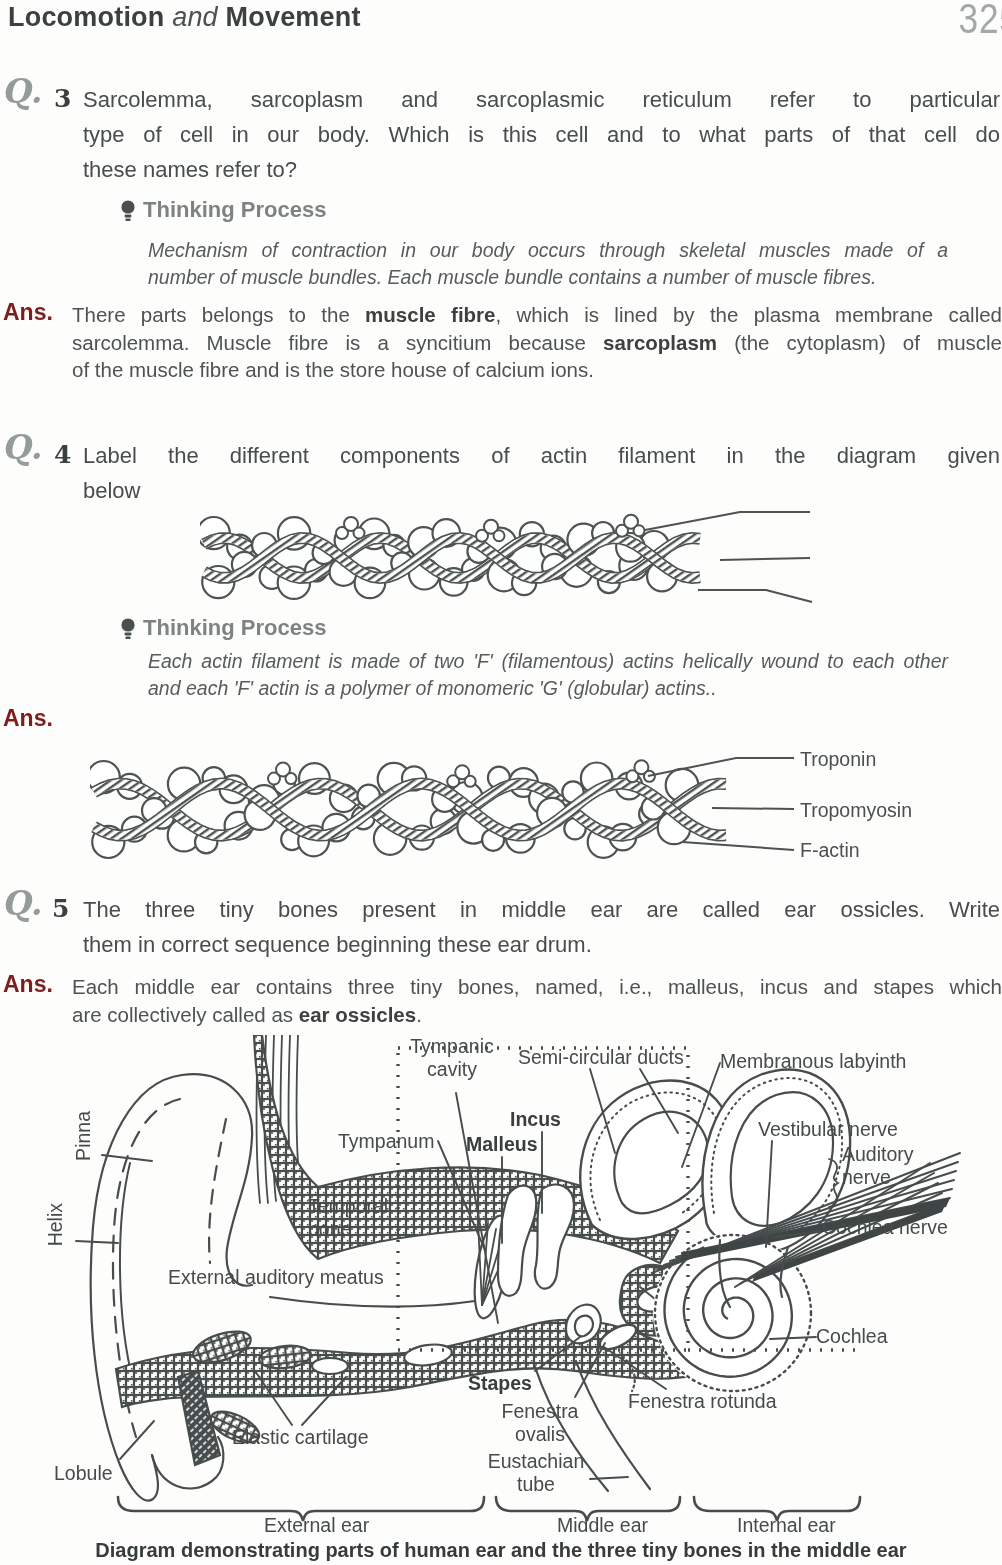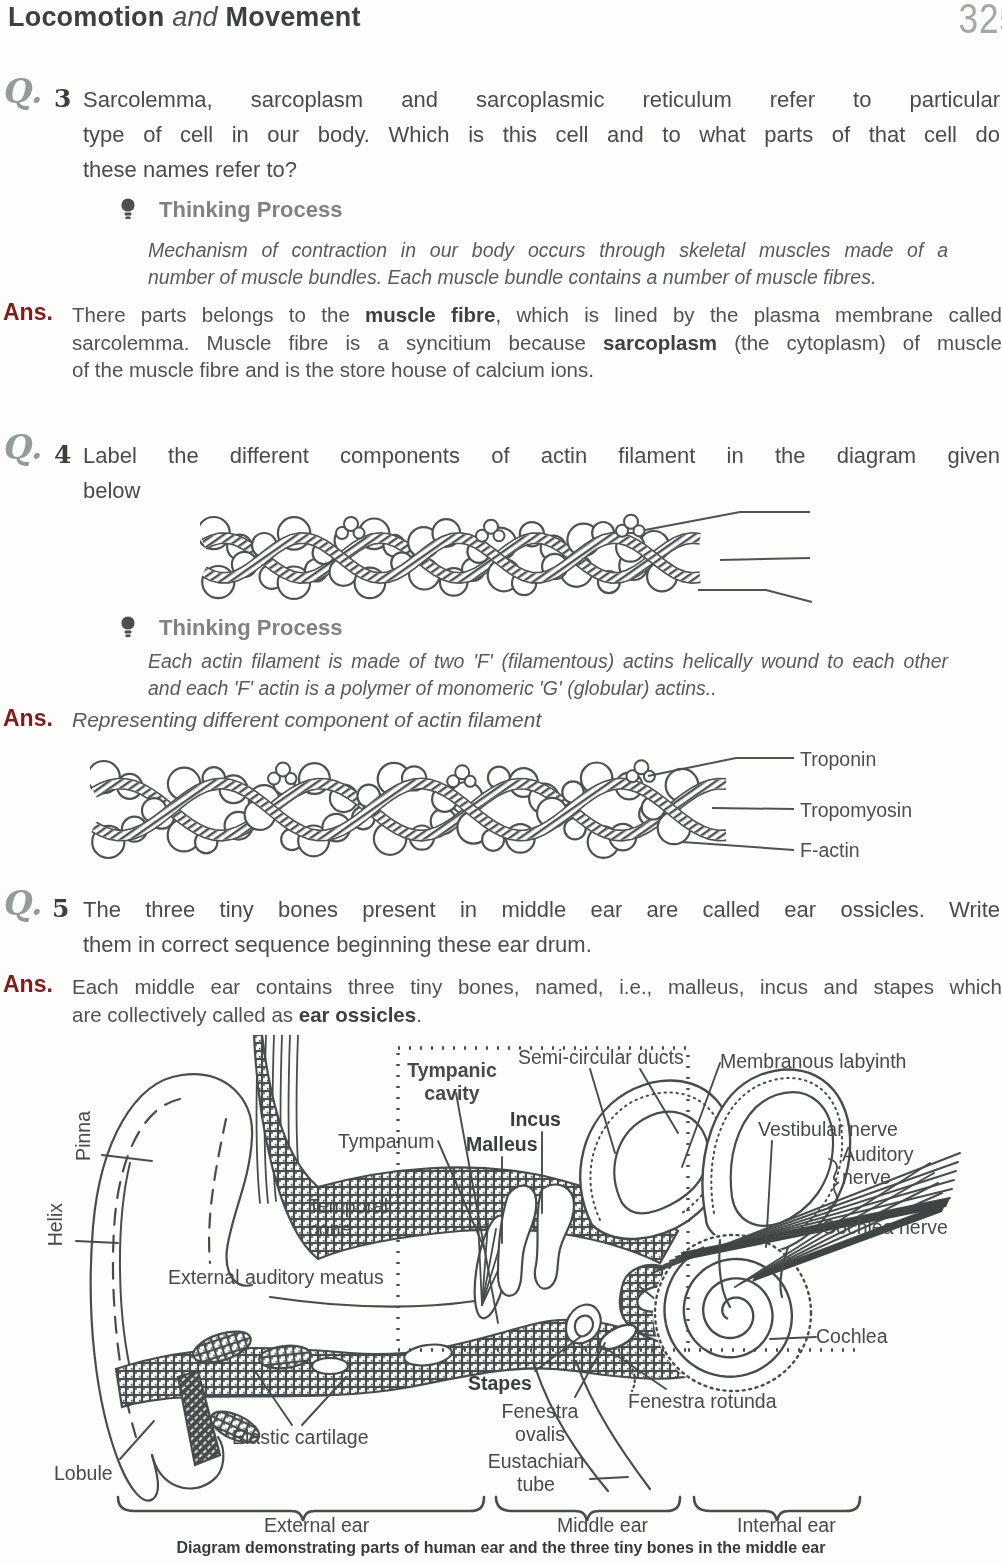--- a/index.html
+++ b/index.html
@@ -12,37 +12,37 @@
   .page-number{right:6px;top:-6px;font-size:43px;color:#a2a8a8;transform:scaleX(.82);transform-origin:right top;letter-spacing:1px;}
   
   .qmark{font-family:"DejaVu Serif",serif;font-style:italic;font-weight:bold;font-size:33px;color:#949b9b;}
   .qnum{font-family:"DejaVu Serif",serif;font-weight:bold;font-size:25px;color:#3a4040;}
   .qtext{font-size:22px;line-height:35px;color:#41
 4747;}
   .rich div{text-align:justify;text-align-last:justify;}
   .rich div:last-child{text-align-last:left;}
   .seg-b{font-weight:bold;color:#404040;}
   .seg-i{}
-  .tp-row{display:flex;align-items:flex-start;gap:24px;}
+  .tp-row{display:flex;align-items:flex-end;gap:8px;}
   .tp-head{font-size:22px;font-weight:bold;color:#7d8383;}
   .tp-body{font-size:19.5px;font-style:italic;line-height:26.5px;color:#565c5c;}
   .ans-label{font-size:23px;font-weight:bold;color:#7f1d1d;}
   .ans-body{font-size:20.5px;line-height:27.5px;color:#4d5353;}
   .ans-italic{font-size:21px;font-style:italic;color:#555b5b;}
   
   .alabel{position:absolute;font-size:19.5px;color:#4a5050;white-space:nowrap;}
   
   .ear{position:absolute;left:0;top:1035px;width:1002px;height:530px;}
   .elabel{position:absolute;font-size:19.5px;line-height:22px;color:#454b4b;white-space:nowrap;}
   .elabel.wrap{white-space:normal;line-height:23px;}
   .elabel.ctr{text-align:center;}
   .elabel.bold{font-weight:bold;color:#383e3e;}
   .vlabel{position:absolute;writing-mode:vertical-rl;transform:rotate(180deg);font-size:19.5px;color:#454b4b;}
   .ear-caption{position:absolute;left:0;top:504px;width:100%;text-align:center;
-               font-size:16px;font-weight:bold;color:#363c3c;}
+               font-size:20px;font-weight:bold;color:#363c3c;}
   svg{display:block;}
 </style>
 </head>
 <body>
 
 <div class="page">
 
   <div class="abs chapter-title">
     <span>Locomotion</span>
     <span class="ti">and</span>
@@ -169,21 +169,20 @@
         </svg>
     </span>
     <span class="tp-head">Thinking Process</span>
   </div>
   <div class="abs tp-body rich" style="left:148px;top:648px;width:800px;">
       <div><span>Each actin  filament is made of two 'F' (filamentous) actins helically wound to each other</span></div>
       <div><span>and each 'F'  actin is a polymer of monomeric 'G'  (globular) actins..</span></div>
     </div>
 
   <div class="abs ans-label" style="left:3px;top:705px;">Ans.</div>
-  <div class="abs ans-italic" style="left:72px;top:708px;">Representing different component of actin filament</div>
 
   <svg id="actin2" class="abs" style="left:90px;top:742px;" width="706" height="134" viewBox="0 0 706 134">
       <defs>
         <pattern id="actin2h" width="6" height="6" patternUnits="userSpaceOnUse" patternTransform="rotate(55)">
           <rect width="6" height="6" fill="#fff"></rect>
           <rect width="2.4" height="6" fill="#4d5252"></rect>
         </pattern>
       </defs>
       <g fill="#fff" stroke="#4d5252" stroke-width="2.2">
         <circle cx="13.7" cy="35.1" r="16.1"></circle>
@@ -401,21 +400,21 @@
 
       <g stroke-width="2.6">
         <path d="M 88,462 C 88,472 94,476 104,476 L 261,476 C 268,476 271,478 273,486 C 275,478 278,476 285,476 L 440,476 C 450,476 454,472 454,462"></path>
         <path d="M 466,462 C 466,472 472,476 482,476 L 545,476 C 552,476 555,478 557,486 C 559,478 562,476 569,476 L 636,476 C 646,476 650,472 650,462"></path>
         <path d="M 664,462 C 664,472 670,476 680,476 L 735,476 C 742,476 745,478 747,486 C 749,478 752,476 759,476 L 816,476 C 826,476 830,472 830,462"></path>
       </g>
     </svg>
 
     <div class="vlabel" style="left:72px;top:76px;">Pinna</div>
     <div class="vlabel" style="left:44px;top:168px;">Helix</div>
-    <div class="elabel wrap ctr" style="left:398px;top:24px;width:108px;font-weight:bold;">Tympanic cavity</div>
+    <div class="elabel wrap ctr" style="left:398px;top:0;width:108px;">Tympanic cavity</div>
     <div class="elabel" style="left:518px;top:11px;">Semi-circular ducts</div>
     <div class="elabel" style="left:720px;top:15px;">Membranous labyinth</div>
     <div class="elabel" style="left:338px;top:95px;">Tympanum</div>
     <div class="elabel bold" style="left:510px;top:73px;">Incus</div>
     <div class="elabel bold" style="left:466px;top:98px;">Malleus</div>
     <div class="elabel" style="left:758px;top:83px;">Vestibular nerve</div>
     <div class="elabel wrap" style="left:842px;top:108px;width:86px;">Auditory nerve</div>
     <div class="elabel" style="left:822px;top:181px;">Cochlea nerve</div>
     <div class="elabel wrap" style="left:308px;top:160px;width:98px;">Temporal bone</div>
     <div class="elabel" style="left:168px;top:231px;">External auditory meatus</div>

